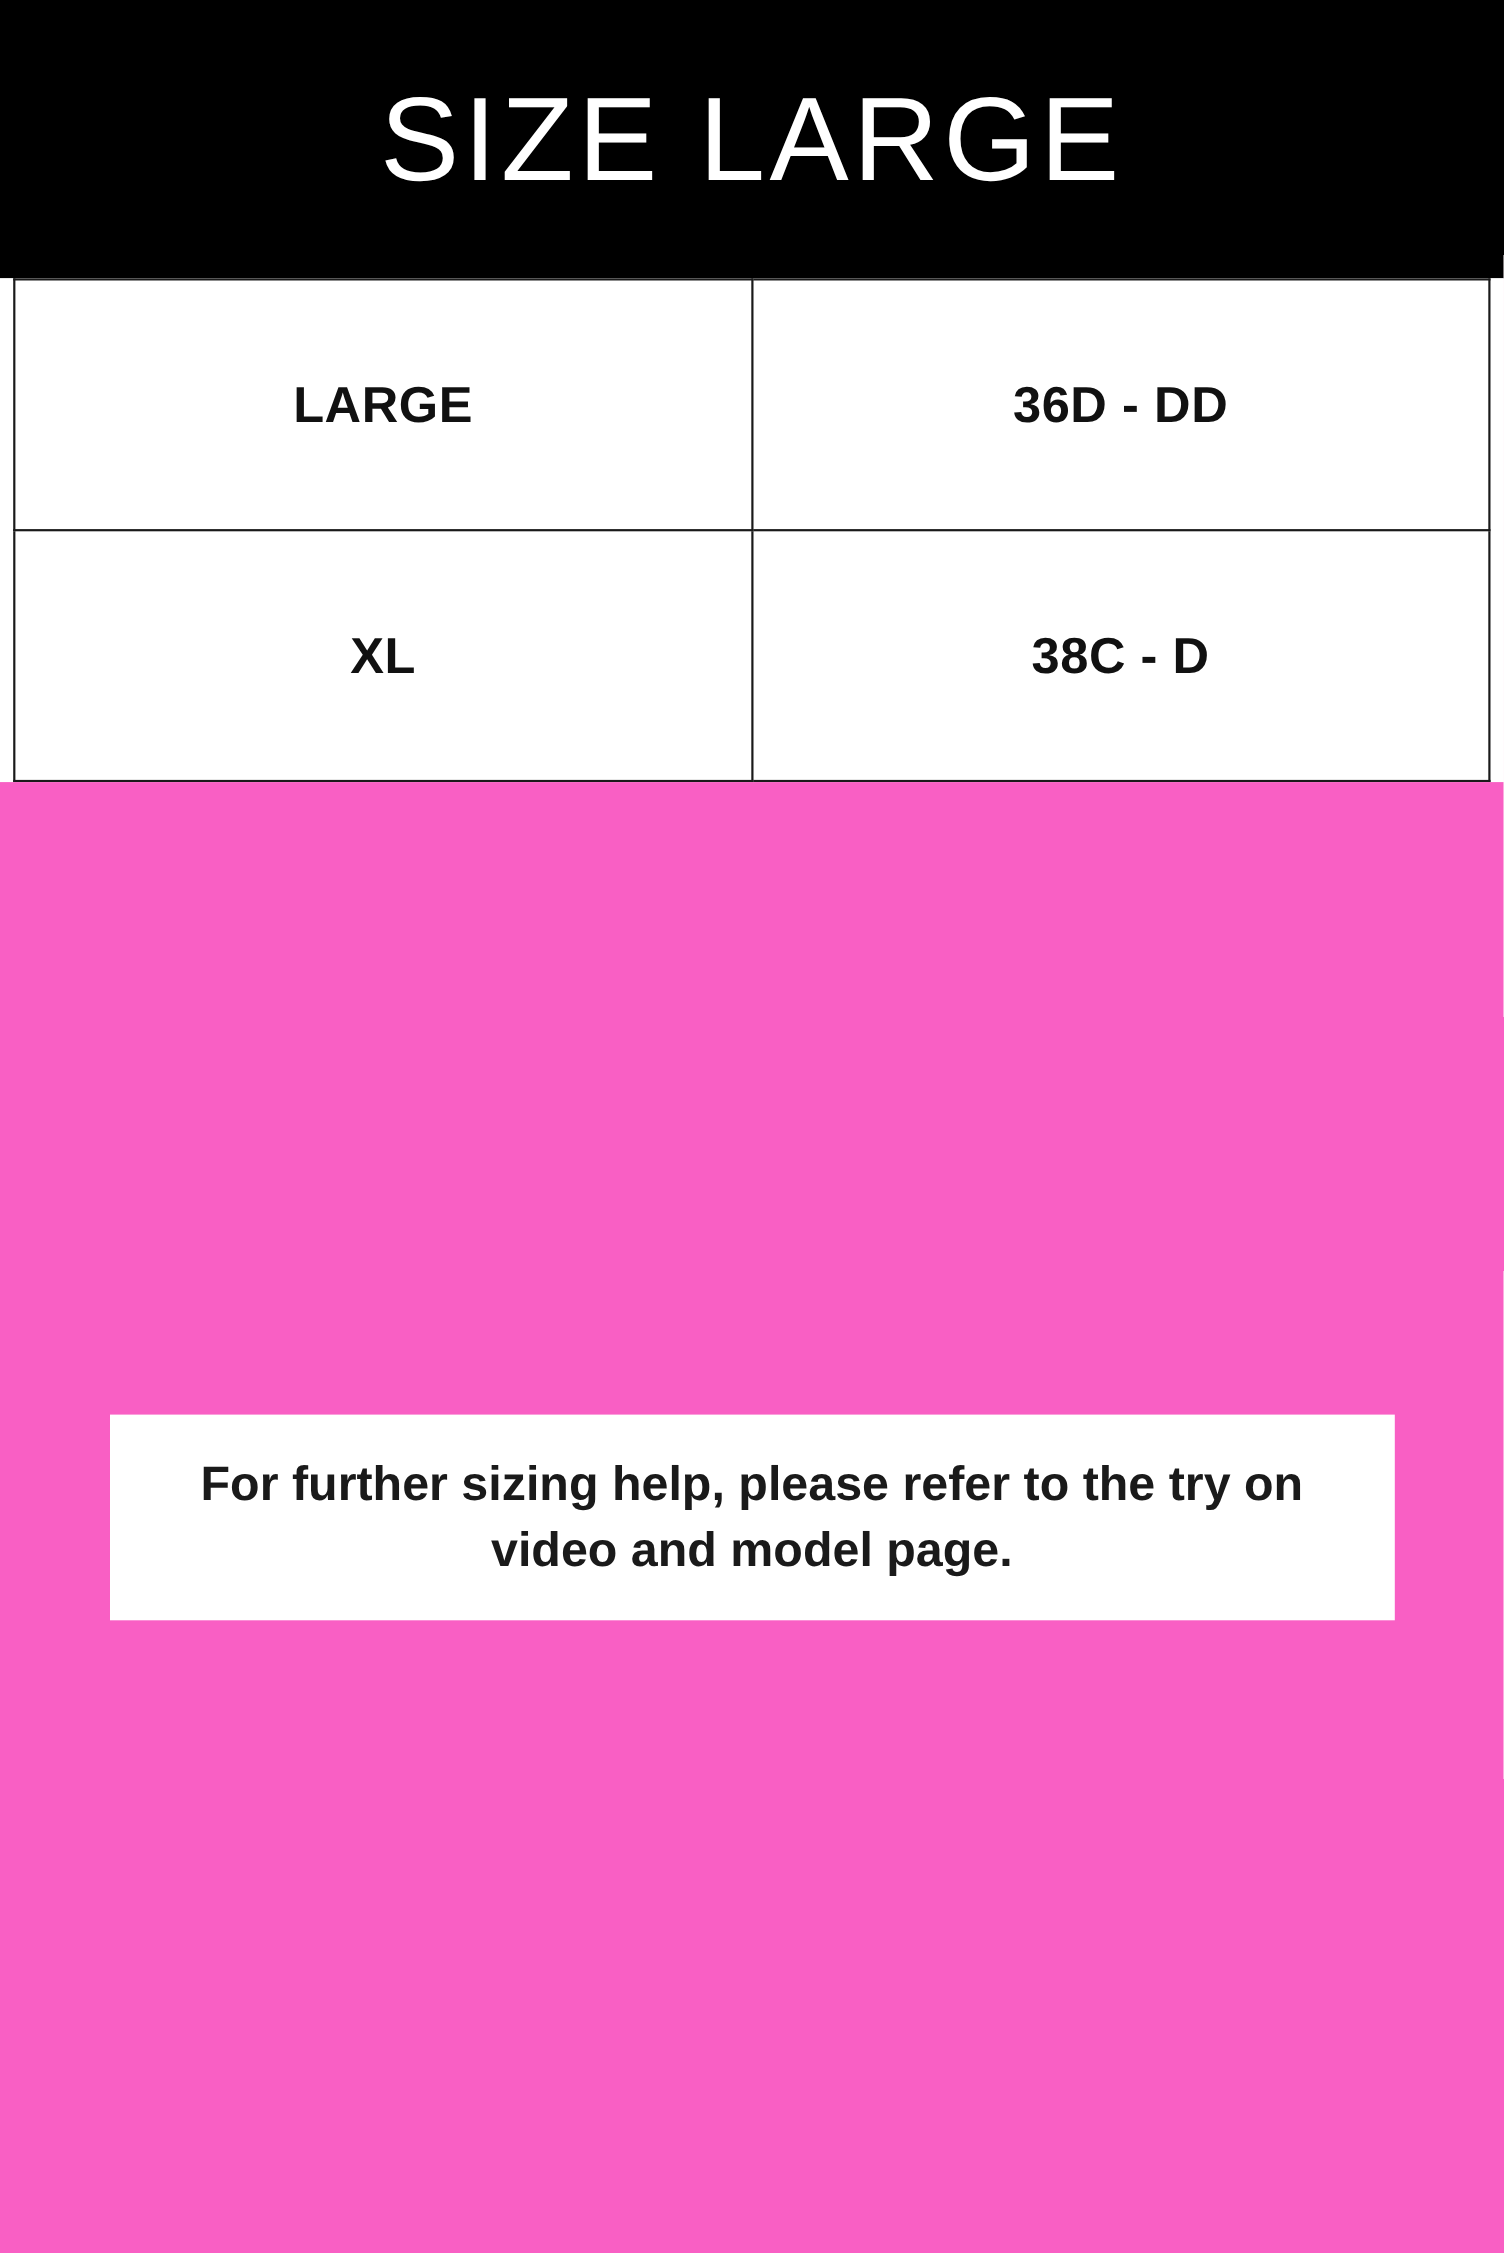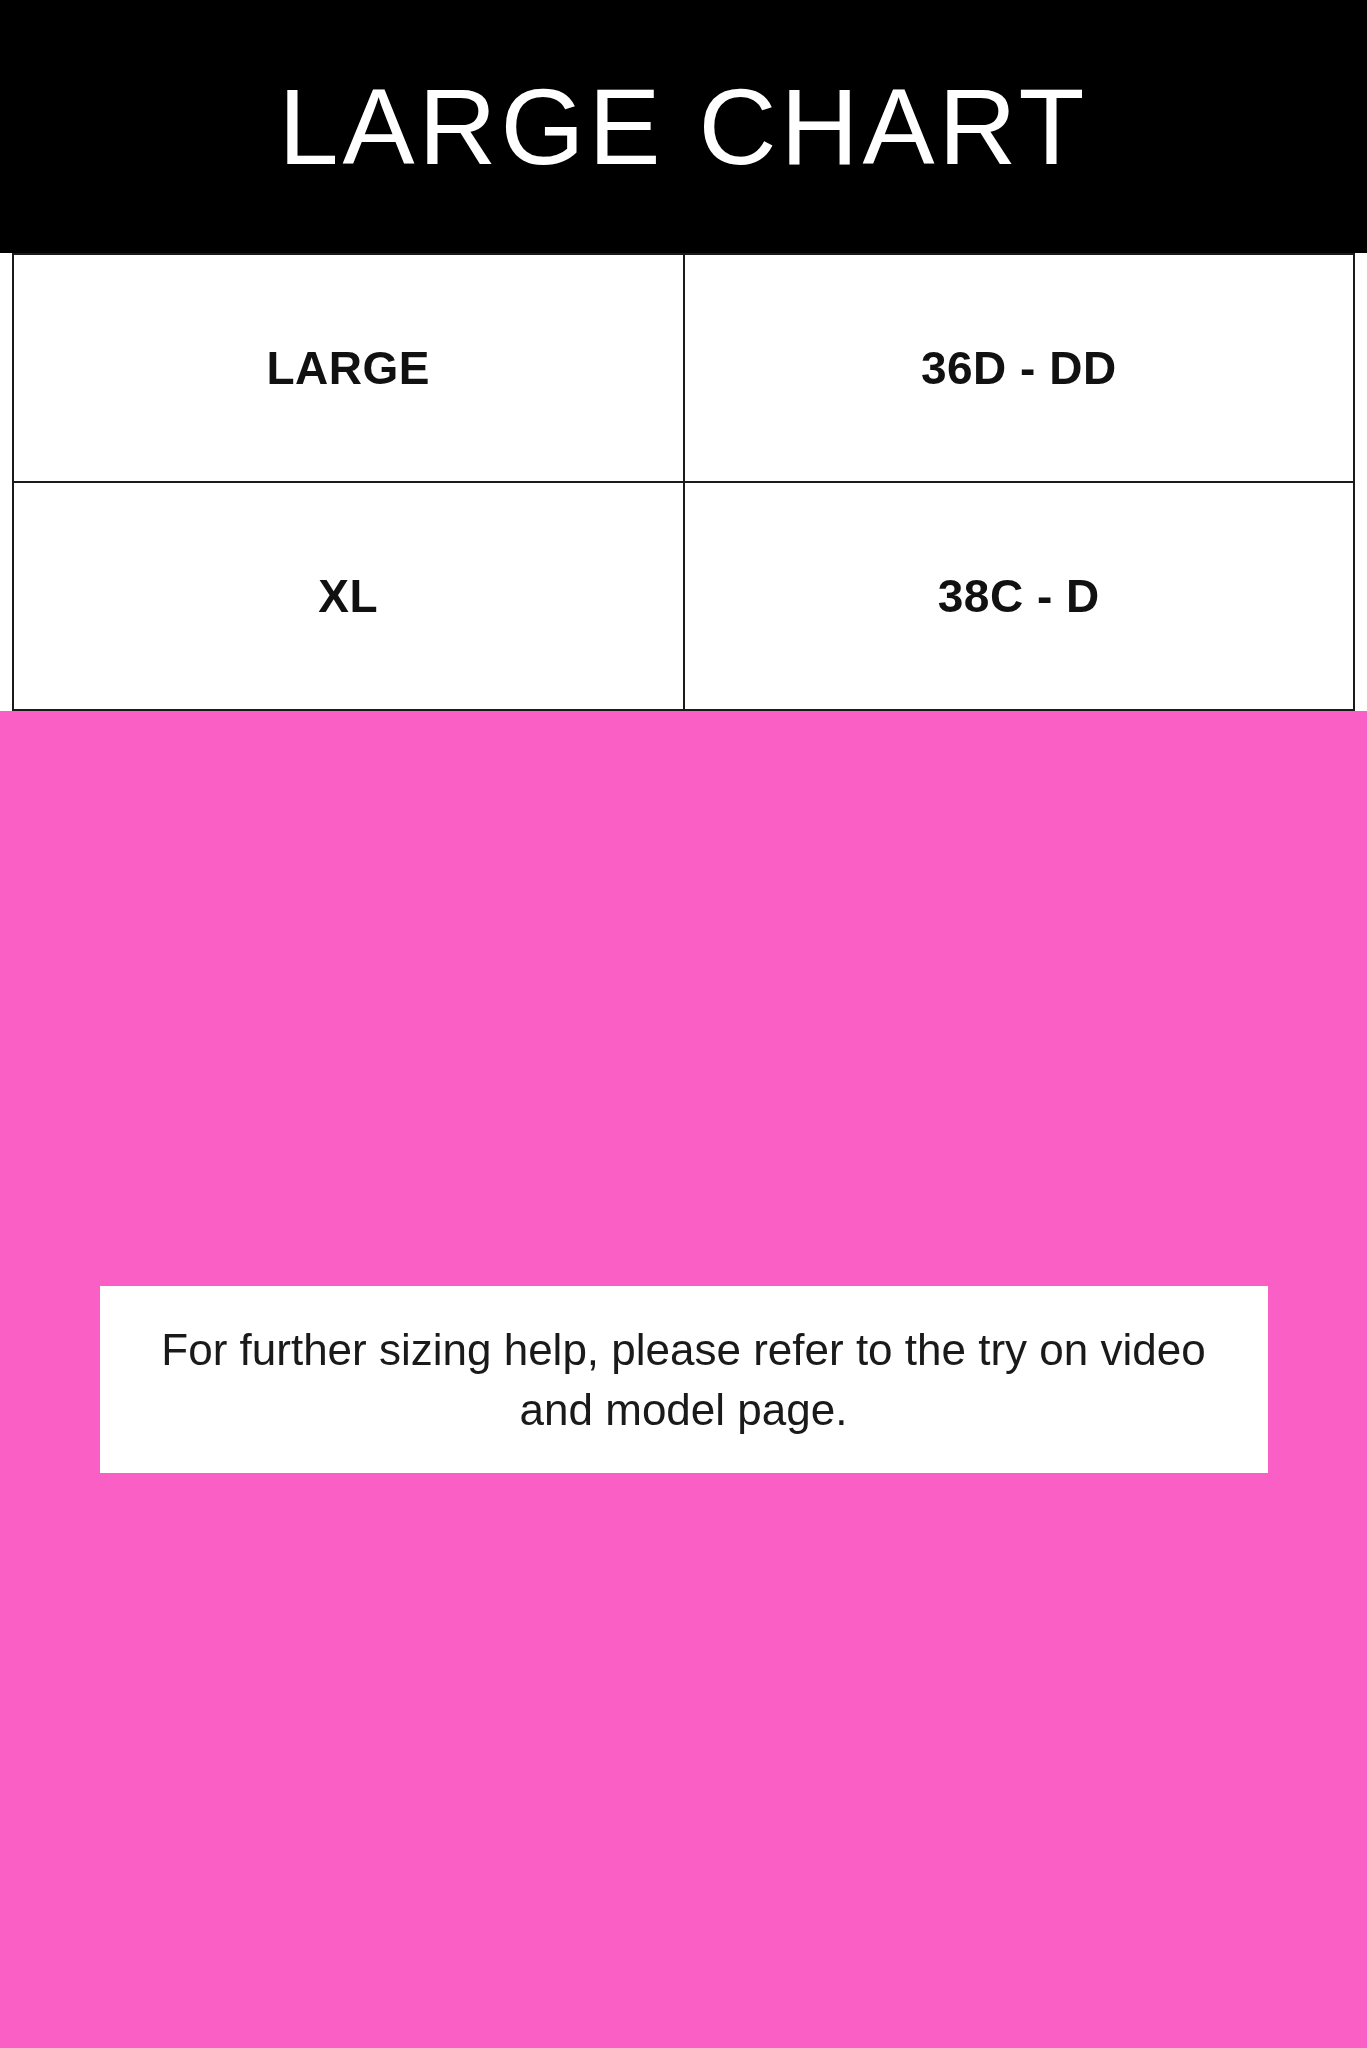--- a/index.html
+++ b/index.html
@@ -76,33 +76,33 @@
     align-items: center;
     justify-content: center;
   }
 
   .footer-note {
     background: #ffffff;
     width: 1168px;
     padding: 34px 30px;
     text-align: center;
     font-family: "Liberation Sans", sans-serif;
-    font-weight: 400;
+    font-weight: 700;
     font-size: 44px;
     line-height: 1.35;
     color: #1a1a1a;
   }
 </style>
 </head>
 <body>
 
 <div class="page">
 
   <div class="header">
-    <div class="header-title">LARGE CHART</div>
+    <div class="header-title">SIZE LARGE</div>
   </div>
 
   <div class="table-wrap">
     <table class="size-table">
       <tbody>
         <tr>
           <td class="col-size">LARGE</td>
           <td class="col-band">36D - DD</td>
         </tr>
         <tr>

